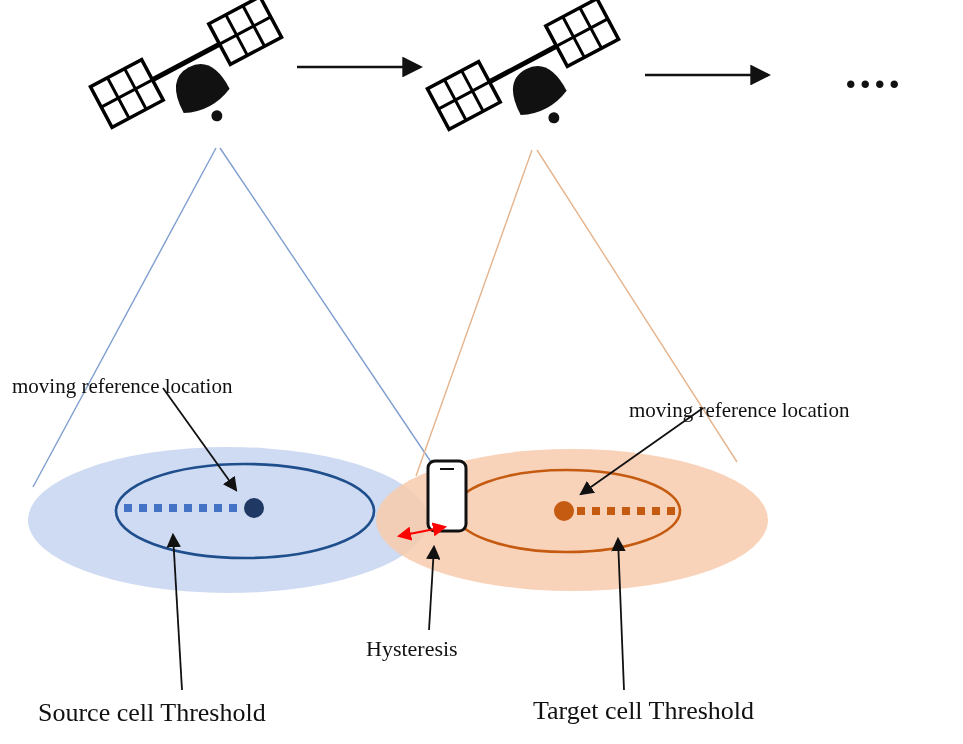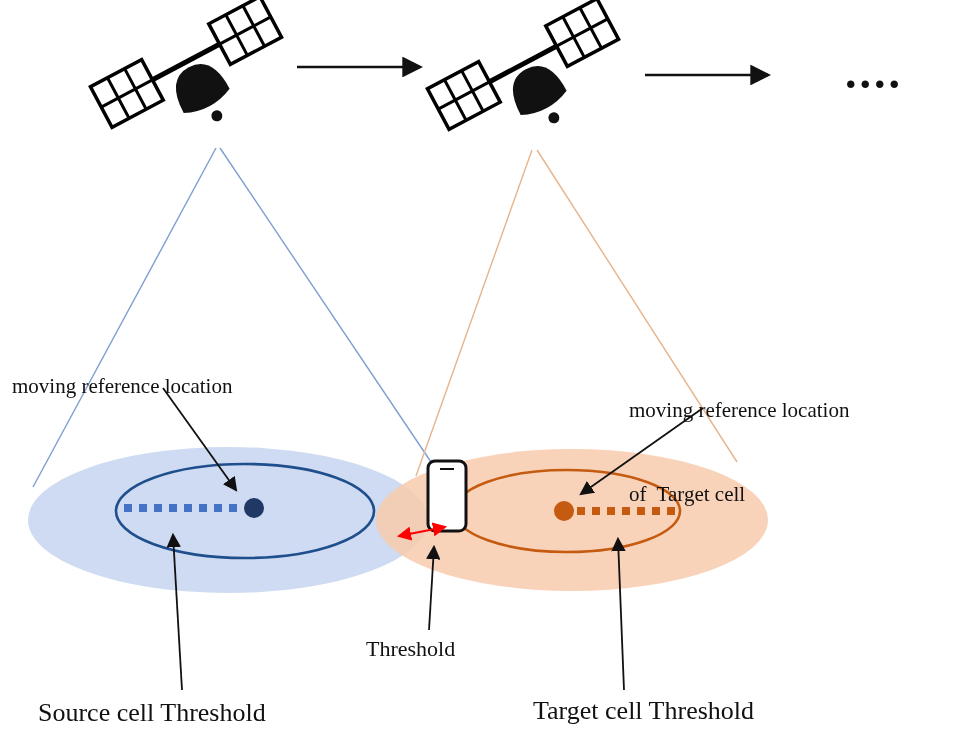--- a/index.html
+++ b/index.html
@@ -92,24 +92,23 @@
 
     <line class="red-arrow" x1="399" y1="536" x2="445" y2="527" marker-start="url(#ahr)" marker-end="url(#ahr)"></line>
   </svg>
 
   <div class="label label-lg" style="left:12px;top:318px;">
     <div>moving reference location</div>
   </div>
 
   <div class="label label-lg" style="left:629px;top:342px;">
     <div>moving reference location</div>
-    <div>of  Target cell</div>
   </div>
 
-  <div class="label label-md" style="left:366px;top:634px;">Threshold</div>
+  <div class="label label-md" style="left:366px;top:634px;">Hysteresis</div>
 
   <div class="label label-xl" style="left:533px;top:694px;">Target cell Threshold</div>
 
   <div class="label label-xl" style="left:38px;top:696px;">Source cell Threshold</div>
 
   <div class="dots" style="left:845px;top:46px;">....</div>
 
 </div>
 
 </body></html>

